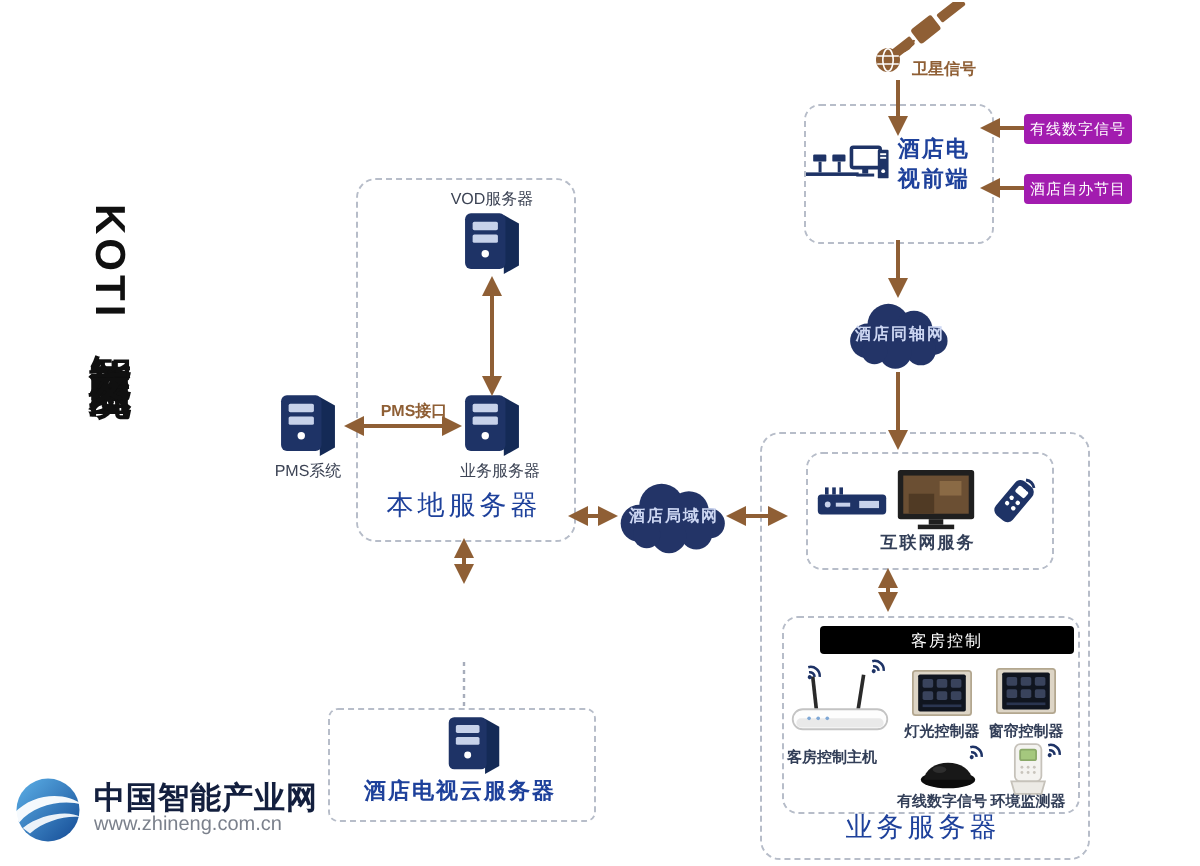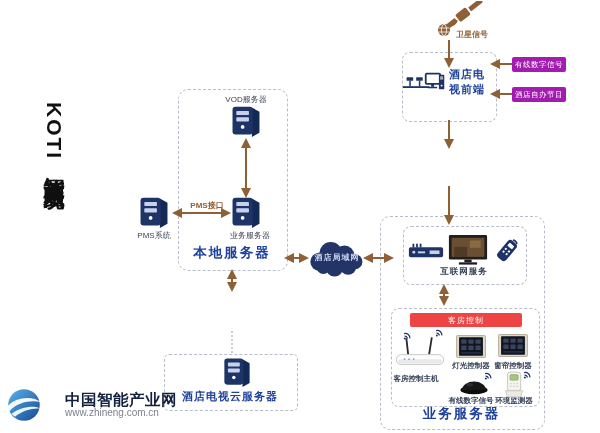--- a/index.html
+++ b/index.html
@@ -7,37 +7,37 @@
           font-family:"Liberation Sans",sans-serif;}
   .wires{position:absolute;left:0;top:0;width:600px;height:433px;z-index:6;pointer-events:none;}
   
   .vtitle{position:absolute;left:40px;top:102px;writing-mode:vertical-rl;text-orientation:mixed;
           font-size:21px;font-weight:bold;color:#101010;letter-spacing:2px;z-index:2;}
   
   .dbox{position:absolute;border:1px dashed #b7bdc9;border-radius:10px;background:transparent;z-index:1;}
   
   .lbl{position:absolute;font-size:8px;color:#3c4354;text-align:center;z-index:4;line-height:1.15;}
   .brown{color:#8f5f35;font-weight:bold;}
-  .blue-big{font-size:13.5px;font-weight:bold;color:#1e419b;letter-spacing:2px;}
+  .blue-big{font-size:13.5px;font-weight:normal;color:#1e419b;letter-spacing:2px;}
   .blue-mid{font-size:11px;font-weight:bold;color:#1e419b;letter-spacing:1px;}
   .semib{font-weight:600;color:#333f58;}
   
   .badge{position:absolute;width:54px;height:15px;background:#a21caf;color:#fff;font-size:7.5px;
          display:flex;align-items:center;justify-content:center;border-radius:2px;z-index:4;letter-spacing:0.5px;}
-  .banner{position:absolute;left:410px;top:313px;width:112px;height:14px;background:#ef4444;color:#fff;
+  .banner{position:absolute;left:410px;top:313px;width:127px;height:14px;background:#000000;color:#fff;
           font-size:8px;display:flex;align-items:center;justify-content:center;border-radius:2px;z-index:4;letter-spacing:1px;}
   
   .cloud{position:absolute;z-index:3;}
   .cloud svg{position:absolute;left:0;top:0;width:100%;height:100%;}
   .ctext{position:absolute;left:0;right:0;top:50%;transform:translateY(-52%);text-align:center;
          color:#ccd6f2;font-size:8px;font-weight:bold;letter-spacing:1px;z-index:4;}
   .icon{position:absolute;z-index:5;}
   .wifi{position:absolute;z-index:5;transform:rotate(40deg);}
   
-  .logo{position:absolute;left:6px;top:387px;display:flex;align-items:center;gap:23px;z-index:2;}
+  .logo{position:absolute;left:6px;top:387px;display:flex;align-items:center;gap:5px;z-index:2;}
   .logo-name{font-size:15.5px;font-weight:800;color:#131f3e;letter-spacing:0.5px;line-height:1;}
   .logo-url{font-size:10px;font-weight:normal;color:#7b818c;margin-top:1px;line-height:1;}
   .fe-inner{display:flex;flex-direction:row;align-items:center;padding-top:13px;gap:4px;}
 </style>
 </head>
 <body>
 
 <div class="canvas">
 
   <svg width="0" height="0" style="position:absolute" aria-hidden="true">
@@ -129,20 +129,34 @@
           <rect x="62" y="14" width="5" height="1.6" fill="#fff"></rect>
         <circle cx="64.5" cy="26" r="1.6" fill="#fff"></circle>
       </svg>
       <div class="blue-mid">酒店电视前端</div>
     </div>
   </div>
 
   <div class="badge" style="left:512px;top:57px">有线数字信号</div>
   <div class="badge" style="left:512px;top:87px">酒店自办节目</div>
 
+  <div class="cloud" style="left:421px;top:148px;width:58px;height:38px">
+    <svg viewBox="0 0 100 64">
+      <g fill="#233467">
+        <circle cx="22" cy="38" r="15"></circle>
+          <circle cx="40" cy="24" r="18"></circle>
+          <circle cx="62" cy="28" r="16"></circle>
+        <circle cx="79" cy="38" r="12"></circle>
+          <circle cx="68" cy="46" r="13"></circle>
+          <circle cx="46" cy="48" r="14"></circle>
+          <circle cx="28" cy="47" r="11"></circle>
+      </g>
+    </svg>
+    <div class="ctext">酒店同轴网</div>
+  </div>
 
   <div class="dbox" style="left:178px;top:89px;width:108px;height:180px"></div>
   <div class="lbl" style="left:204px;top:95px;width:84px">VOD服务器</div>
   <svg class="icon" style="left:229px;top:105px" width="34" height="32" viewBox="0 0 40 38">
       <use href="#sym-server"></use>
     </svg>
   <svg class="icon" style="left:229px;top:196px" width="34" height="32" viewBox="0 0 40 38">
       <use href="#sym-server"></use>
     </svg>
   <div class="lbl" style="left:208px;top:231px;width:84px">业务服务器</div>

